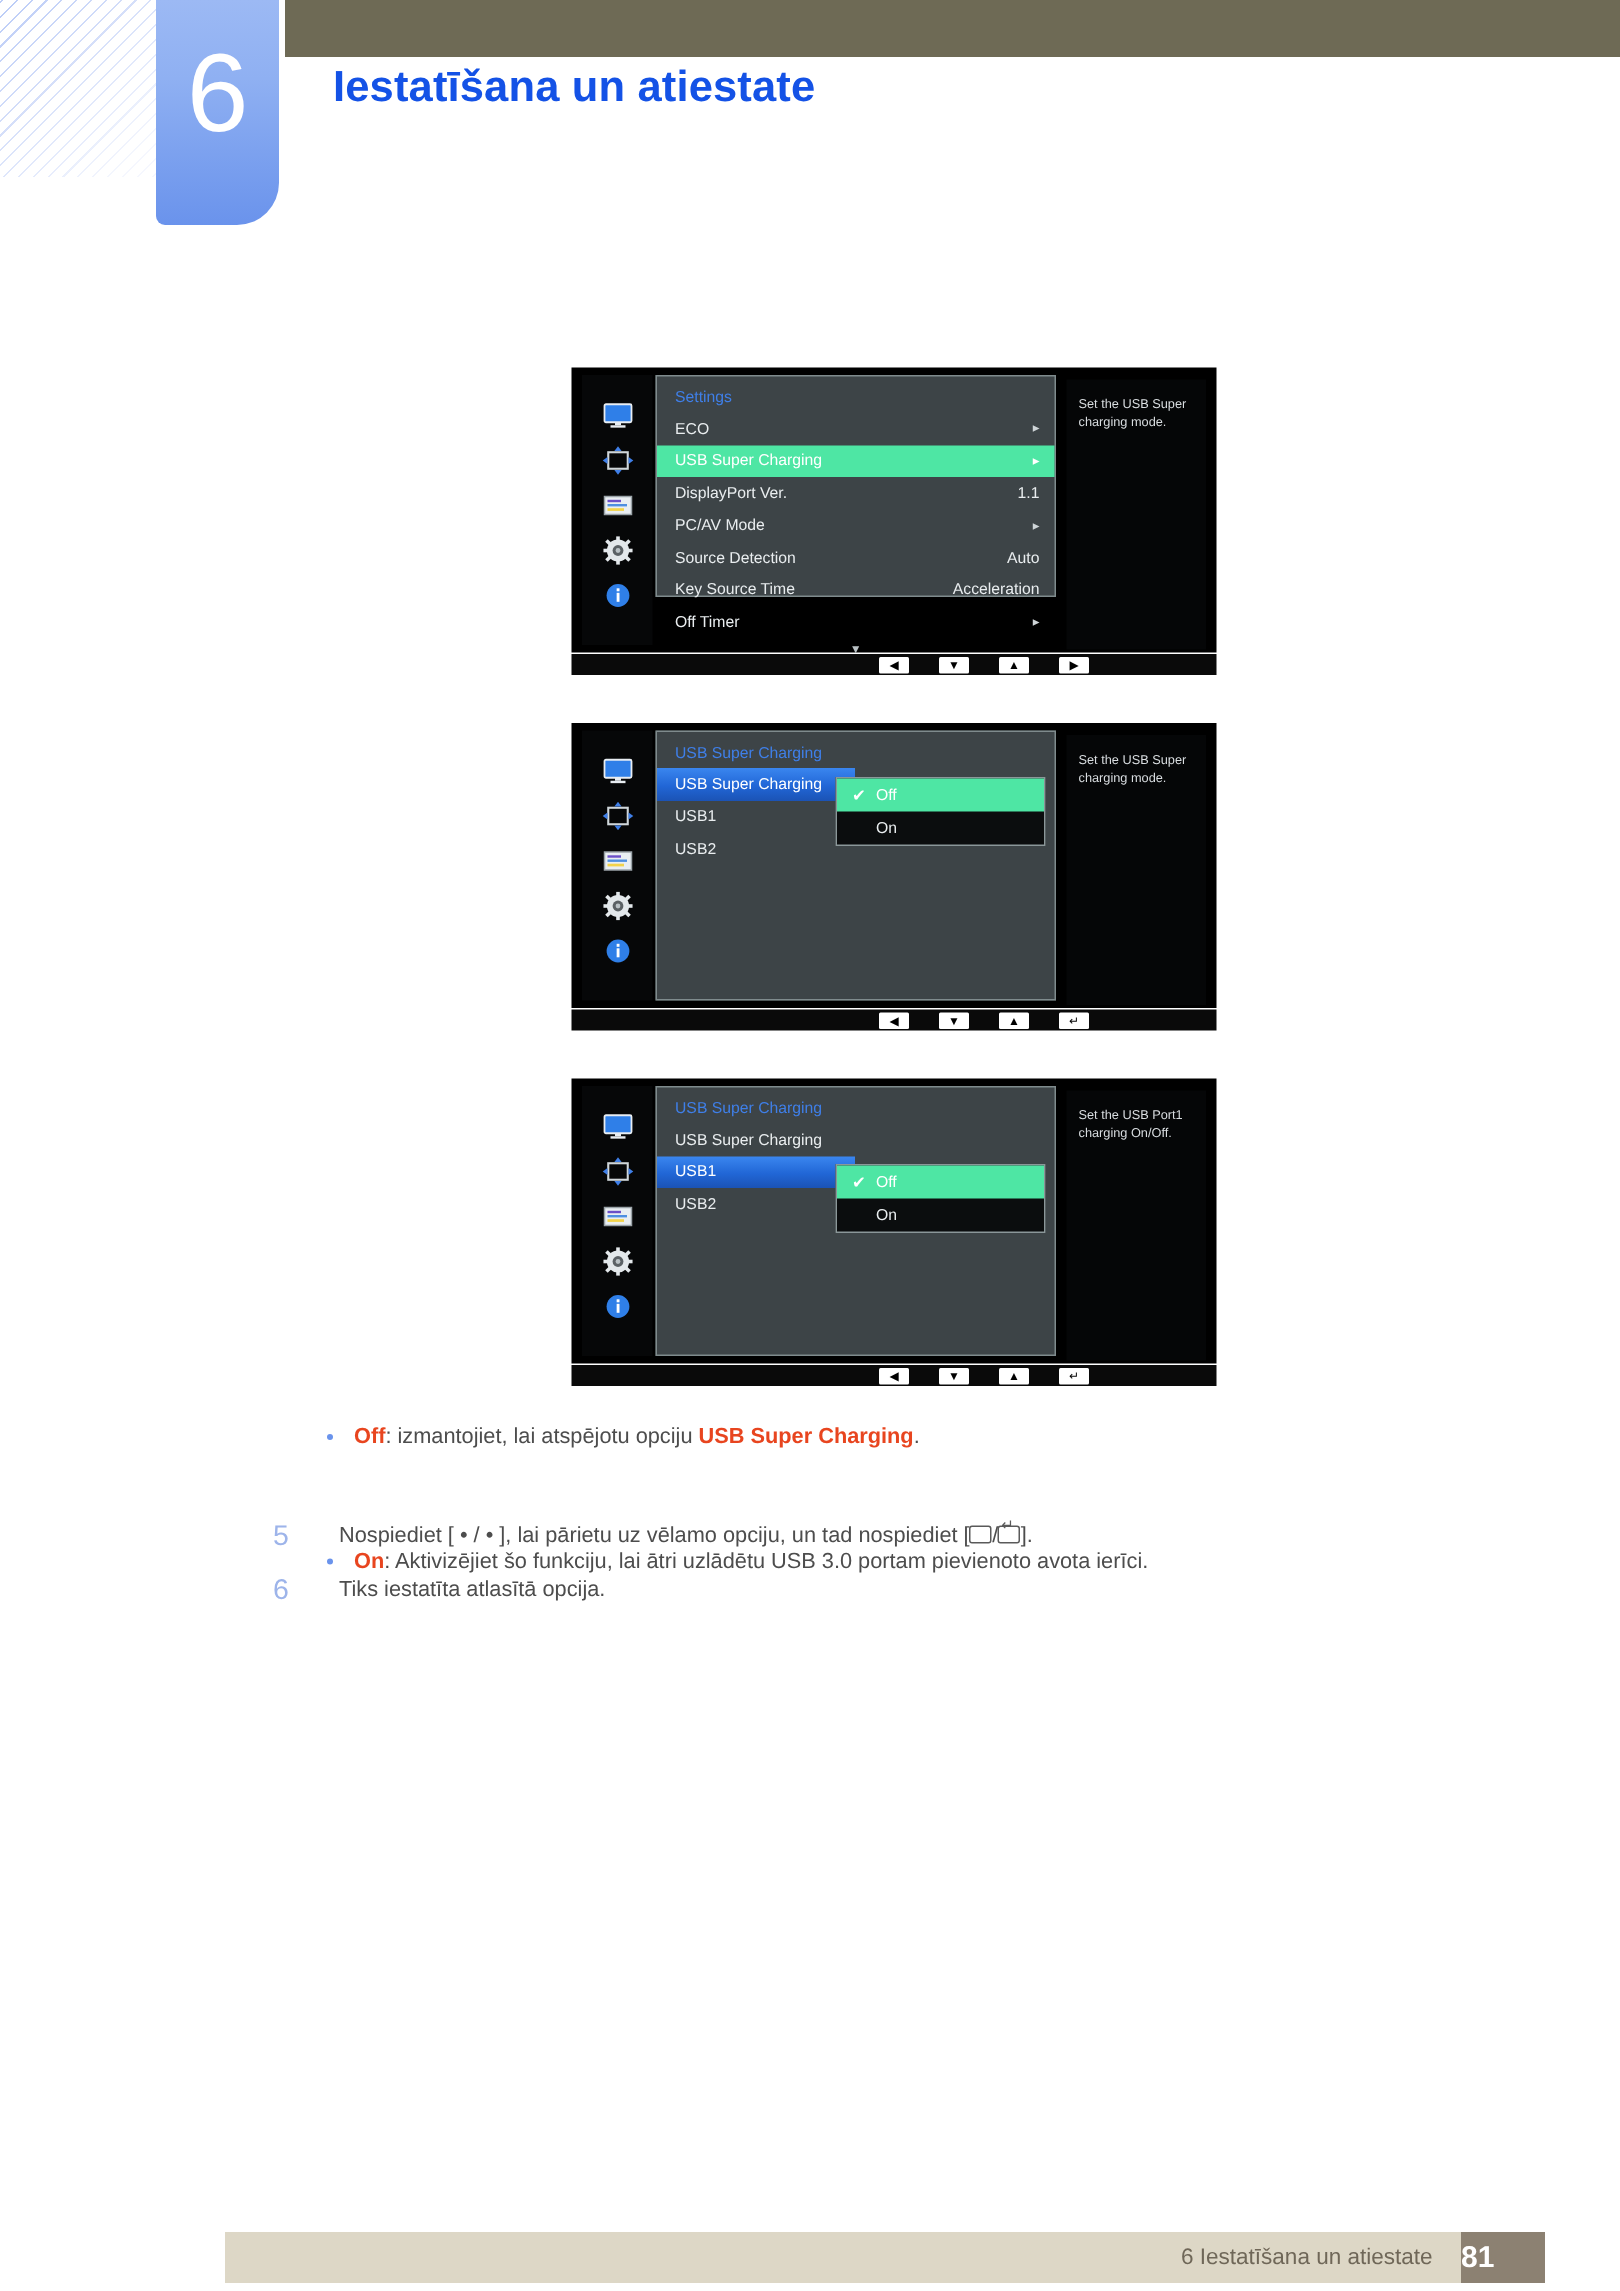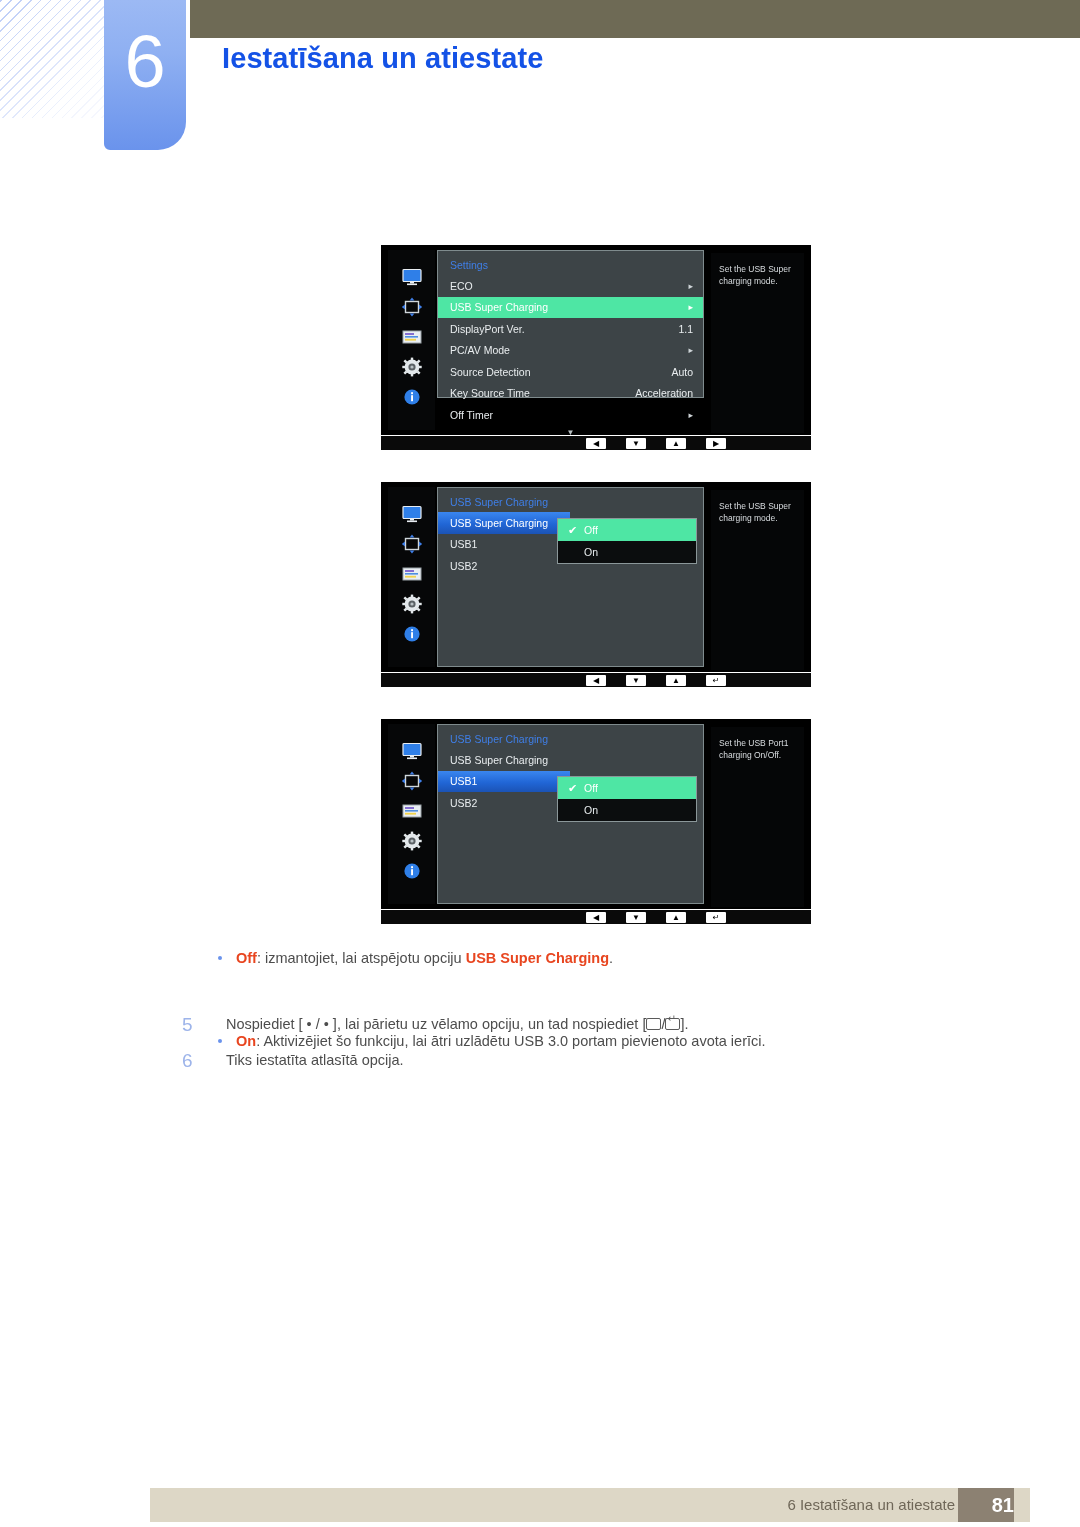--- a/index.html
+++ b/index.html
@@ -115,22 +115,22 @@
 
   
   #footer{
     position:absolute;left:150px;top:1488px;width:880px;height:34px;background:#ddd7c6;
   }
   #footer-text{
     position:absolute;right:75px;top:0;height:34px;line-height:34px;
     color:#6f6758;font-size:15px;
   }
   #page-box{
-    position:absolute;right:16px;top:0;width:56px;height:34px;background:#8c8172;
-    color:#fff;font-size:20px;font-weight:bold;text-align:right;line-height:34px;
+    position:absolute;right:0;top:0;width:56px;height:34px;background:#8c8172;
+    color:#fff;font-size:20px;font-weight:bold;text-align:left;line-height:34px;
   }
 </style>
 </head>
 <body>
 
 <div id="hatch"></div>
 <div id="khaki-bar"></div>
 <div id="chap-tab"></div>
 <div id="chap-num">6</div>
 <div id="chap-title">Iestatīšana un atiestate</div>

